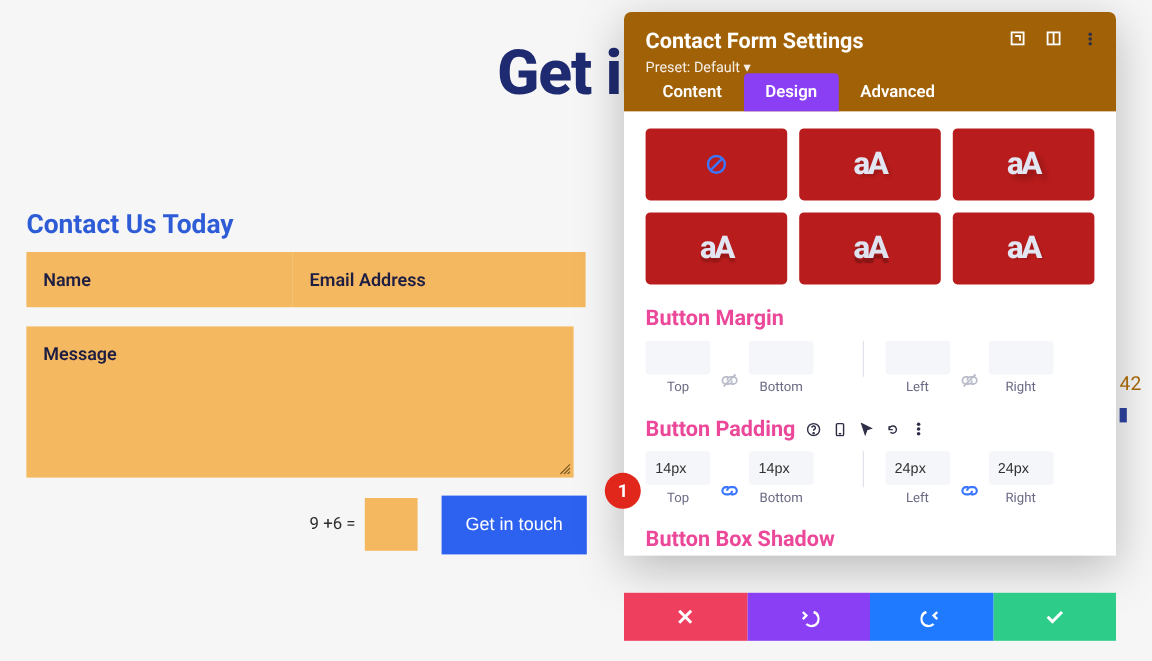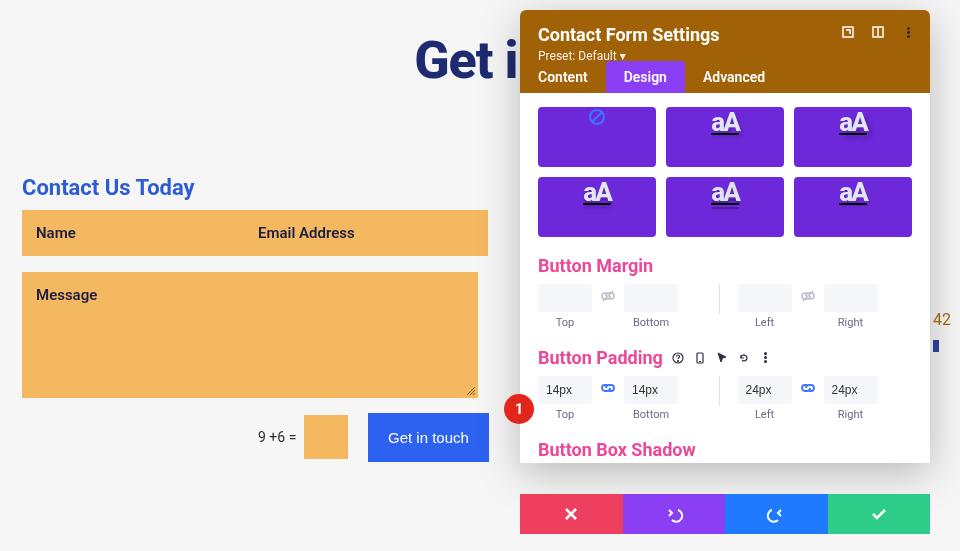--- a/index.html
+++ b/index.html
@@ -120,20 +120,21 @@
     align-items: center;
   }
   .hicon { width: 16px; height: 16px; color: #fff; cursor: pointer; display:flex; align-items:center; justify-content:center; }
   .hicon svg { width: 14px; height: 14px; }
   .tabs {
     position: absolute;
     bottom: 0;
     left: 0;
     display: flex;
     width: 100%;
+    padding-left: 14px;
   }
   .tab {
     padding: 8px 18px;
     font-size: 14px;
     font-weight: 600;
     cursor: pointer;
     color: #fff;
   }
   .tab.active { background: #8b3ff5; border-radius: 4px 4px 0 0; }
   .panel-body {
@@ -141,28 +142,27 @@
     padding: 14px 18px;
     height: 370px;
     position: relative;
   }
   .shadow-grid {
     display: grid;
     grid-template-columns: repeat(3, 1fr);
     gap: 10px;
   }
   .shadow-tile {
-    background: #6d28d9;
+    background: #b91c1c;
     height: 60px;
     border-radius: 4px;
     display: flex;
-    align-items: flex-start;
+    align-items: center;
     justify-content: center;
     cursor: pointer;
-    text-decoration: underline;
   }
   .aA {
     font-weight: 800;
     font-size: 26px;
     color: #e2e6f2;
     letter-spacing: -2px;
   }
   .aA.sh1 { text-shadow: 2px 2px 3px rgba(0,0,0,0.15); }
   .aA.sh2 { text-shadow: 4px 4px 5px rgba(0,0,0,0.20); }
   .aA.sh3 { text-shadow: 0 3px 2px rgba(0,0,0,0.20); }
@@ -176,21 +176,21 @@
     font-size: 18px;
     margin-top: 18px;
   }
   .spacing-row {
     display: flex;
     gap: 0;
     margin-top: 8px;
   }
   .spacing-group {
     display: flex;
-    align-items: flex-start;
+    align-items: flex-end;
     flex: 1;
   }
   .spacing-group.right { margin-left: 12px; }
   .sp-input-wrap {
     display: flex;
     flex-direction: column;
     align-items: center;
   }
   .sp-input {
     width: 54px;

